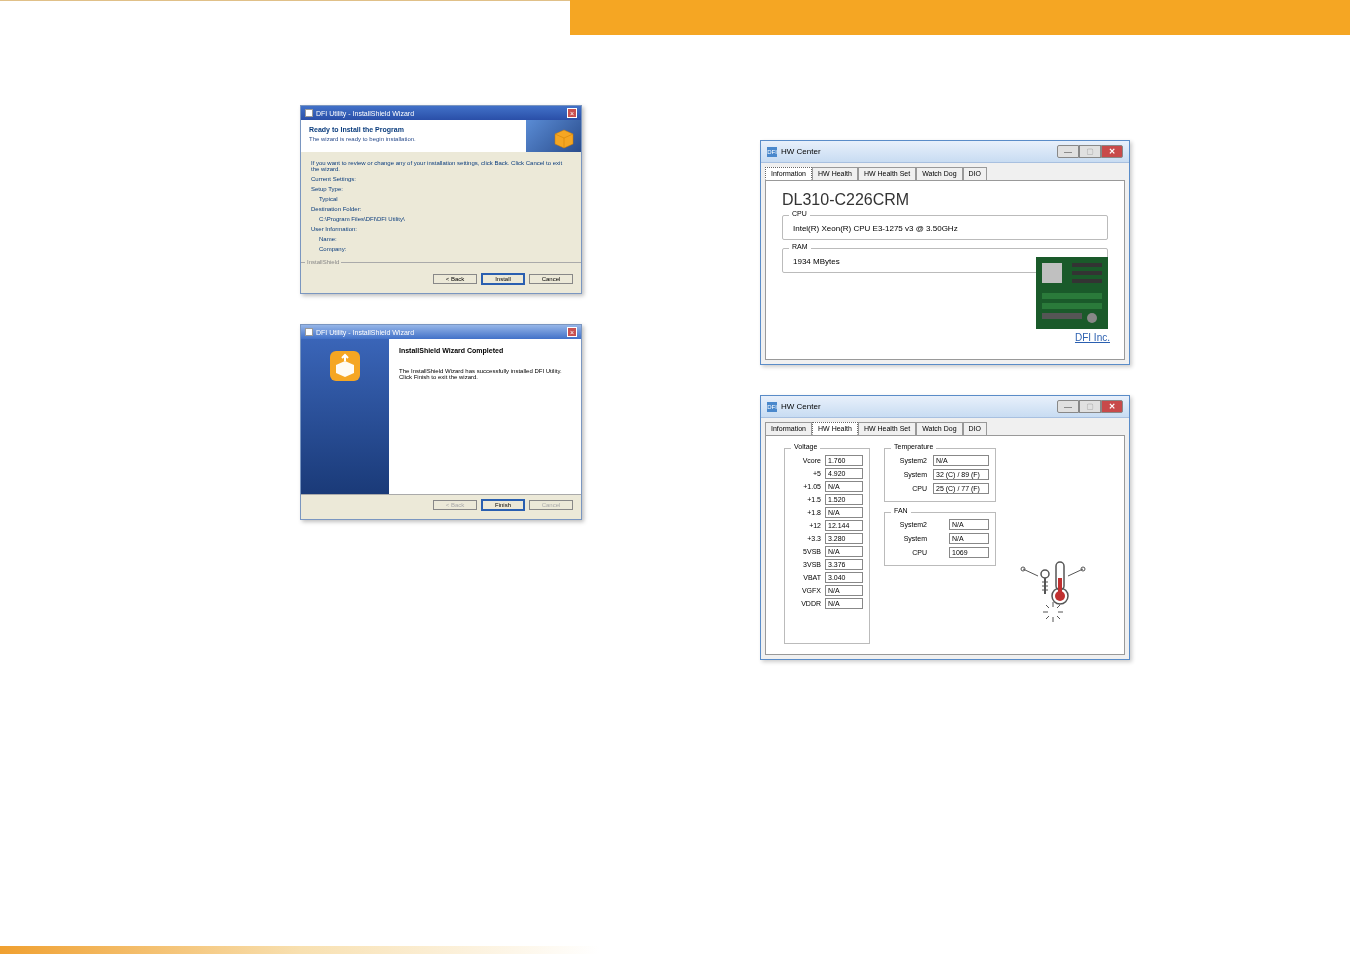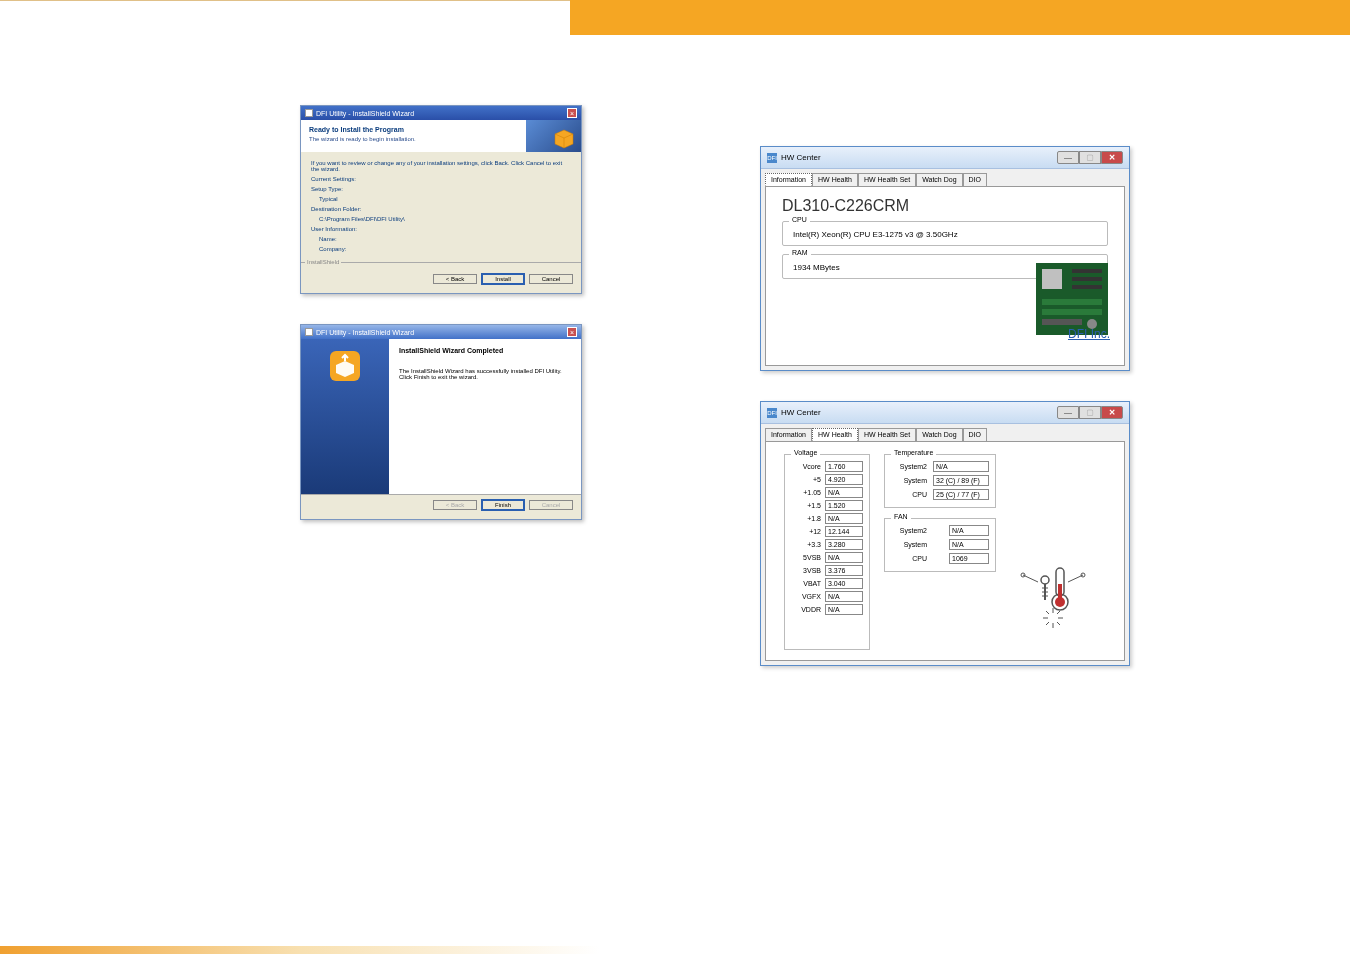--- a/index.html
+++ b/index.html
@@ -3,21 +3,21 @@
 <meta charset="utf-8">
 <style>
   * { box-sizing: border-box; margin: 0; padding: 0; }
   body { width: 1350px; height: 954px; background: #fff; font-family: Tahoma, Arial, sans-serif; position: relative; overflow: hidden; }
   .top-bar { position: absolute; top: 0; left: 0; right: 0; height: 35px; display: flex; }
   .tb-left { width: 570px; height: 35px; border-top: 1px solid #e0c088; }
   .tb-tab { width: 10px; height: 35px; background: #f5a623; }
   .tb-right { flex: 1; height: 35px; background: #f5a623; }
   .content { position: absolute; top: 100px; left: 0; right: 0; bottom: 0; }
   .left-col { position: absolute; left: 300px; top: 5px; width: 282px; }
-  .right-col { position: absolute; left: 760px; top: 40px; width: 370px; margin-top: 6px; }
+  .right-col { position: absolute; left: 760px; top: 40px; width: 370px; }
 
   
   .dlg { width: 282px; border: 1px solid #7a96c0; background: #ece9d8; font-size: 7px; box-shadow: 2px 2px 4px rgba(0,0,0,.25); margin-bottom: 30px; position: relative; }
   .dlg-title { background: linear-gradient(#4171c8, #2a4fa8); color: #fff; padding: 2px 4px; display: flex; align-items: center; gap: 3px; }
   .dlg-title-icon { width: 8px; height: 8px; background: #fff; border: 1px solid #999; display: inline-block; }
   .dlg-x { margin-left: auto; width: 10px; height: 10px; background: #c85050; color: #fff; font-size: 7px; text-align: center; line-height: 10px; border: 1px solid #fff; }
   .dlg-hdr { background: #fff; padding: 6px 8px 10px; position: relative; }
   .dlg-hdr-bold { font-weight: bold; color: #0a3c7d; font-size: 7px; }
   .dlg-hdr-sub { font-size: 6px; color: #2a4c8c; margin-top: 3px; }
   .dlg-hdr-img { position: absolute; right: 0; top: 0; width: 55px; height: 100%; background: linear-gradient(135deg, #5a8cd5 0%, #2a4c8c 100%); }
@@ -51,21 +51,21 @@
   .hw-wb.close { background: #c84a4a; color: #fff; border-radius: 0 2px 2px 0; font-weight: bold; }
   .hw-tabs { display: flex; padding: 4px 4px 0; background: #f0f0f0; font-size: 7px; }
   .hw-tab { border: 1px solid #999; border-bottom: none; padding: 2px 5px; background: #f0f0f0; margin-right: 0; }
   .hw-tab.active { background: #fff; border: 1px dotted #666; border-bottom: 1px solid #fff; position: relative; z-index: 1; }
   .hw-pane { background: #fff; border: 1px solid #999; margin: 0 4px 4px; padding: 10px 16px 8px; min-height: 180px; position: relative; }
   .hw-h1 { font-size: 16px; font-weight: normal; font-family: Arial, sans-serif; margin-bottom: 6px; color: #333; }
   .grp { border: 1px solid #bbb; border-radius: 2px; padding: 8px 10px 6px; margin-bottom: 8px; position: relative; font-size: 8px; }
   .grp-title { position: absolute; top: -6px; left: 6px; background: #fff; padding: 0 3px; font-size: 7px; }
   .hw-board-img { position: absolute; right: 12px; bottom: 26px; width: 80px; height: 80px; }
   .board-svg { width: 80px; height: 80px; }
-  .hw-link { position: absolute; right: 14px; bottom: 24px; font-size: 12px; color: #2a5fb0; text-decoration: underline; }
+  .hw-link { position: absolute; right: 14px; bottom: 16px; font-size: 10px; color: #2a5fb0; text-decoration: underline; }
 
   
   .hw-health-body { display: flex; gap: 14px; padding: 2px; min-height: 200px; position: relative; }
   .volt-grp, .temp-grp, .fan-grp { border: 1px solid #bbb; padding: 6px 6px 4px; position: relative; font-size: 7px; }
   .volt-grp { width: 86px; }
   .right-grps { display: flex; flex-direction: column; gap: 10px; width: 112px; }
   .vrow { display: flex; justify-content: space-between; align-items: center; margin-bottom: 2px; }
   .vrow .lbl { width: 34px; text-align: right; padding-right: 4px; }
   .vrow .val { width: 38px; border: 1px solid #888; padding: 0 2px; font-size: 7px; background: #fff; height: 11px; line-height: 10px; overflow: hidden; }
   .trow { display: flex; justify-content: space-between; align-items: center; margin-bottom: 3px; }

